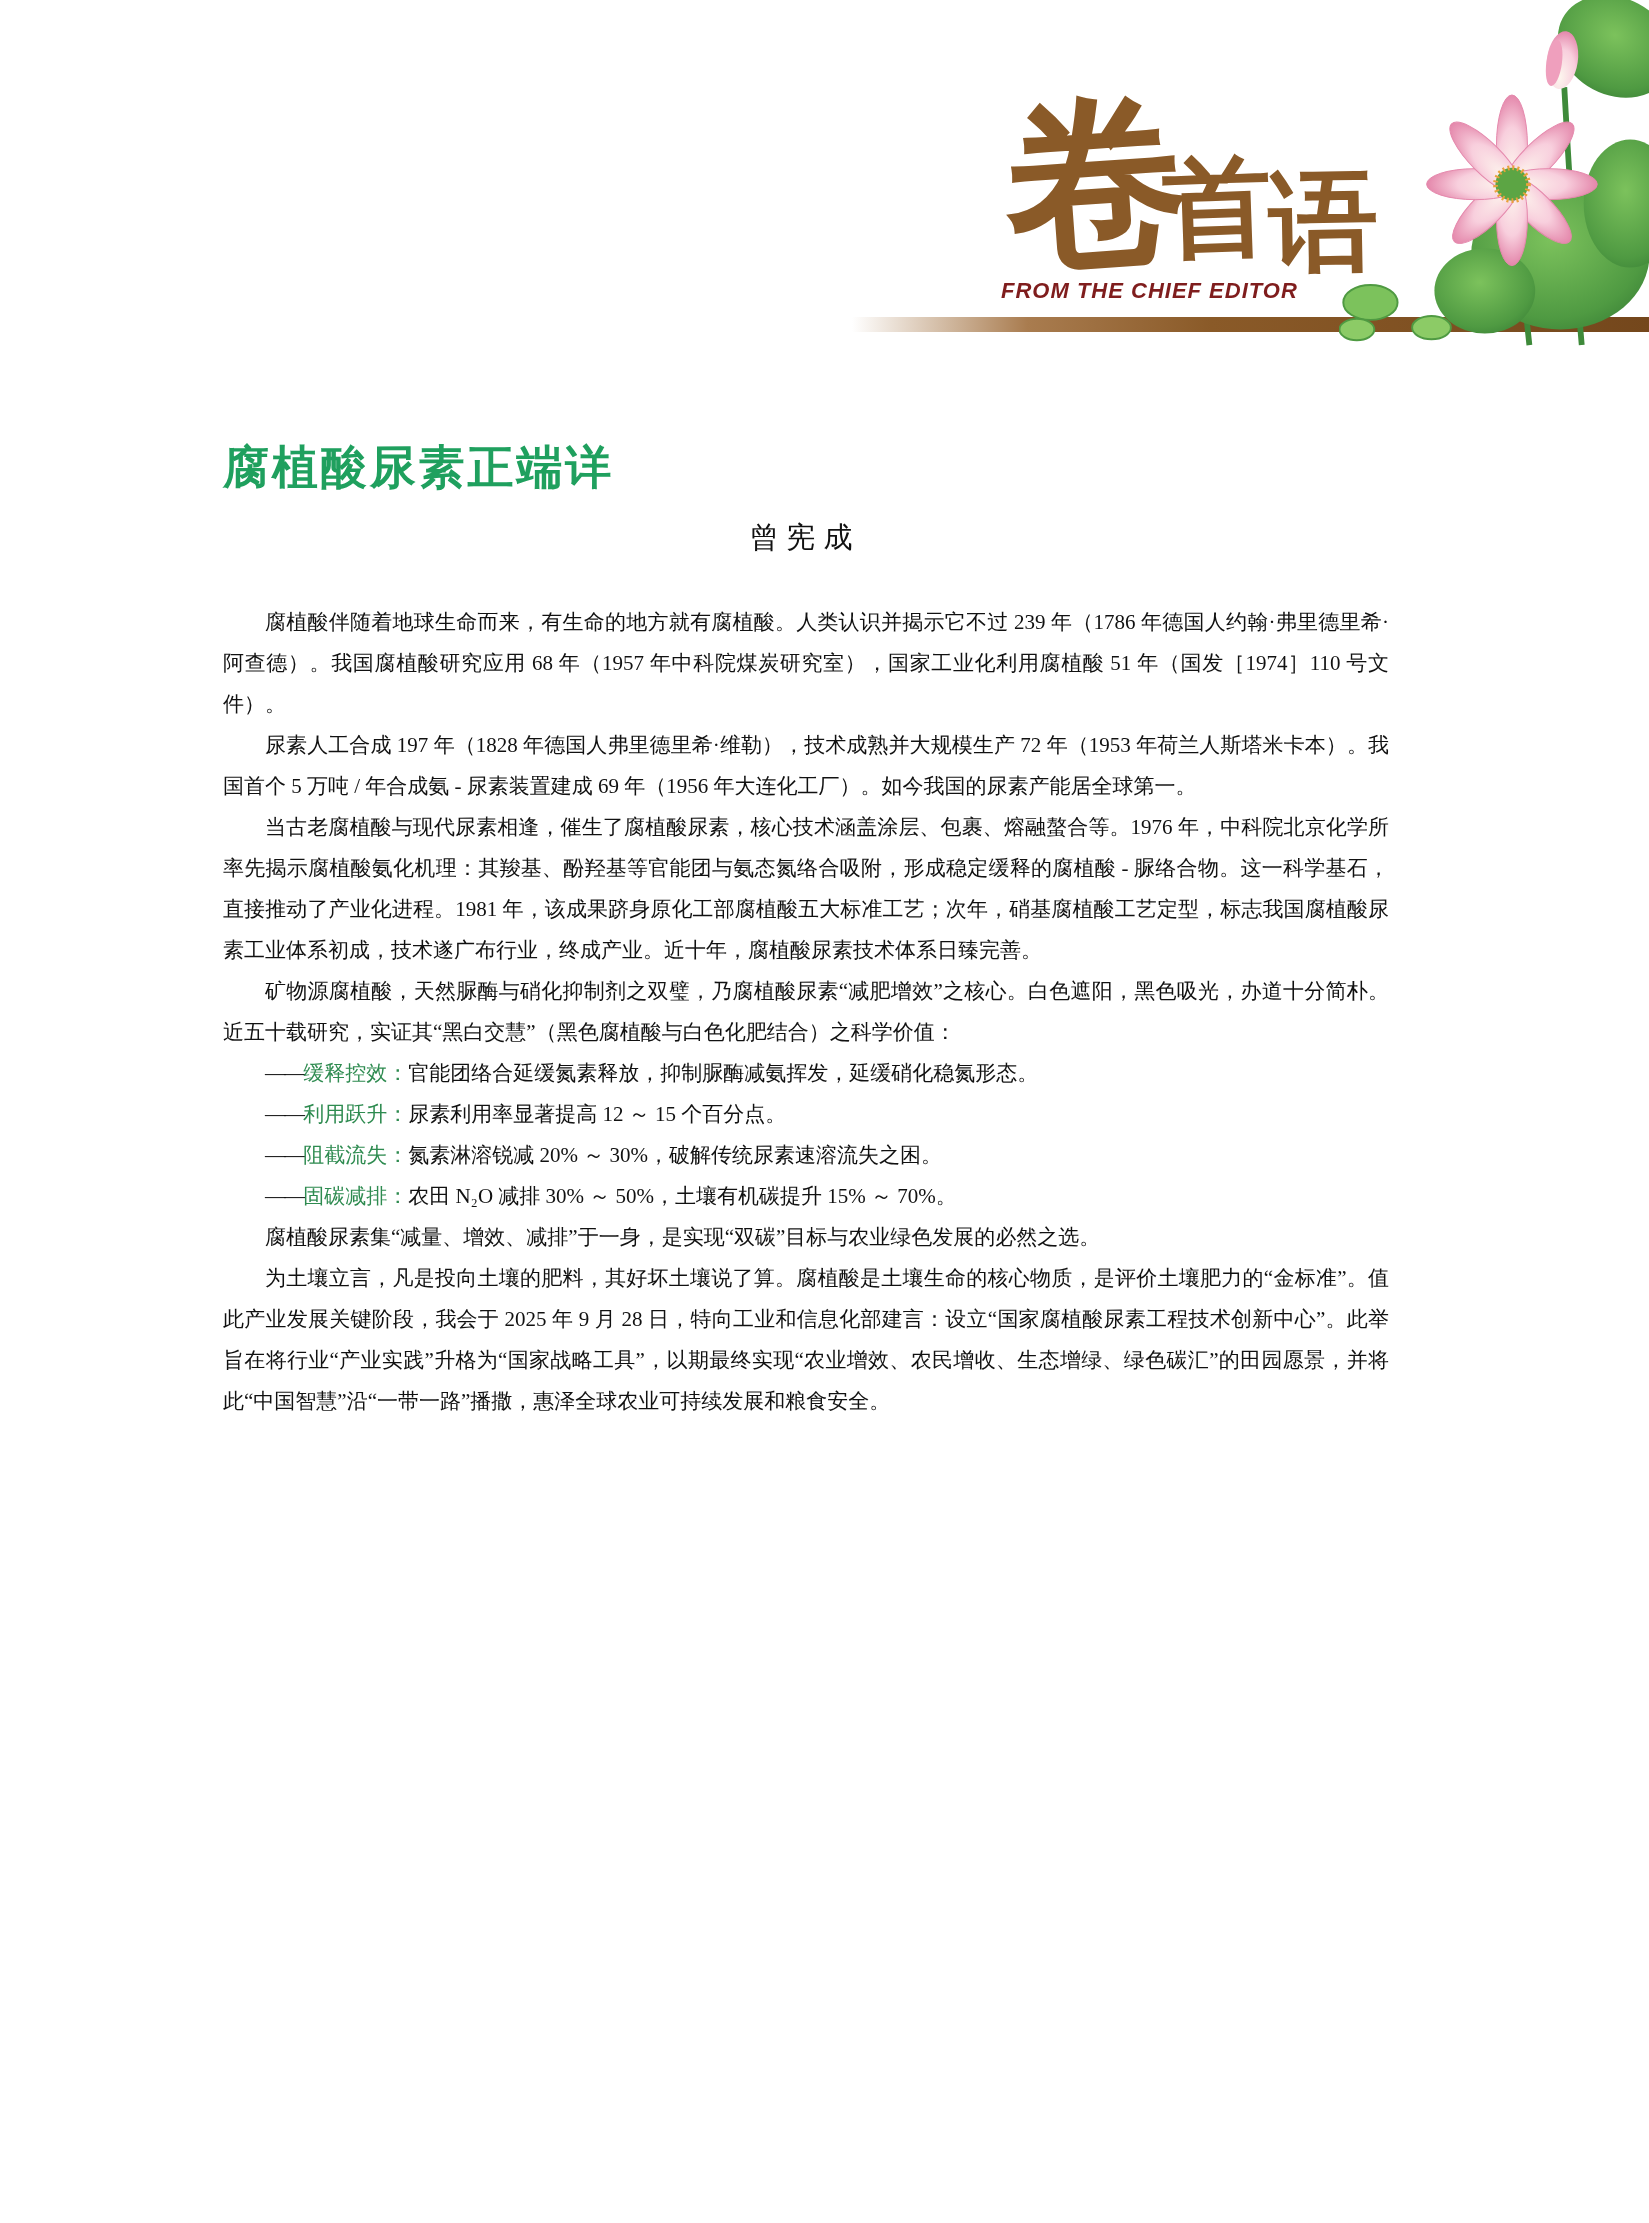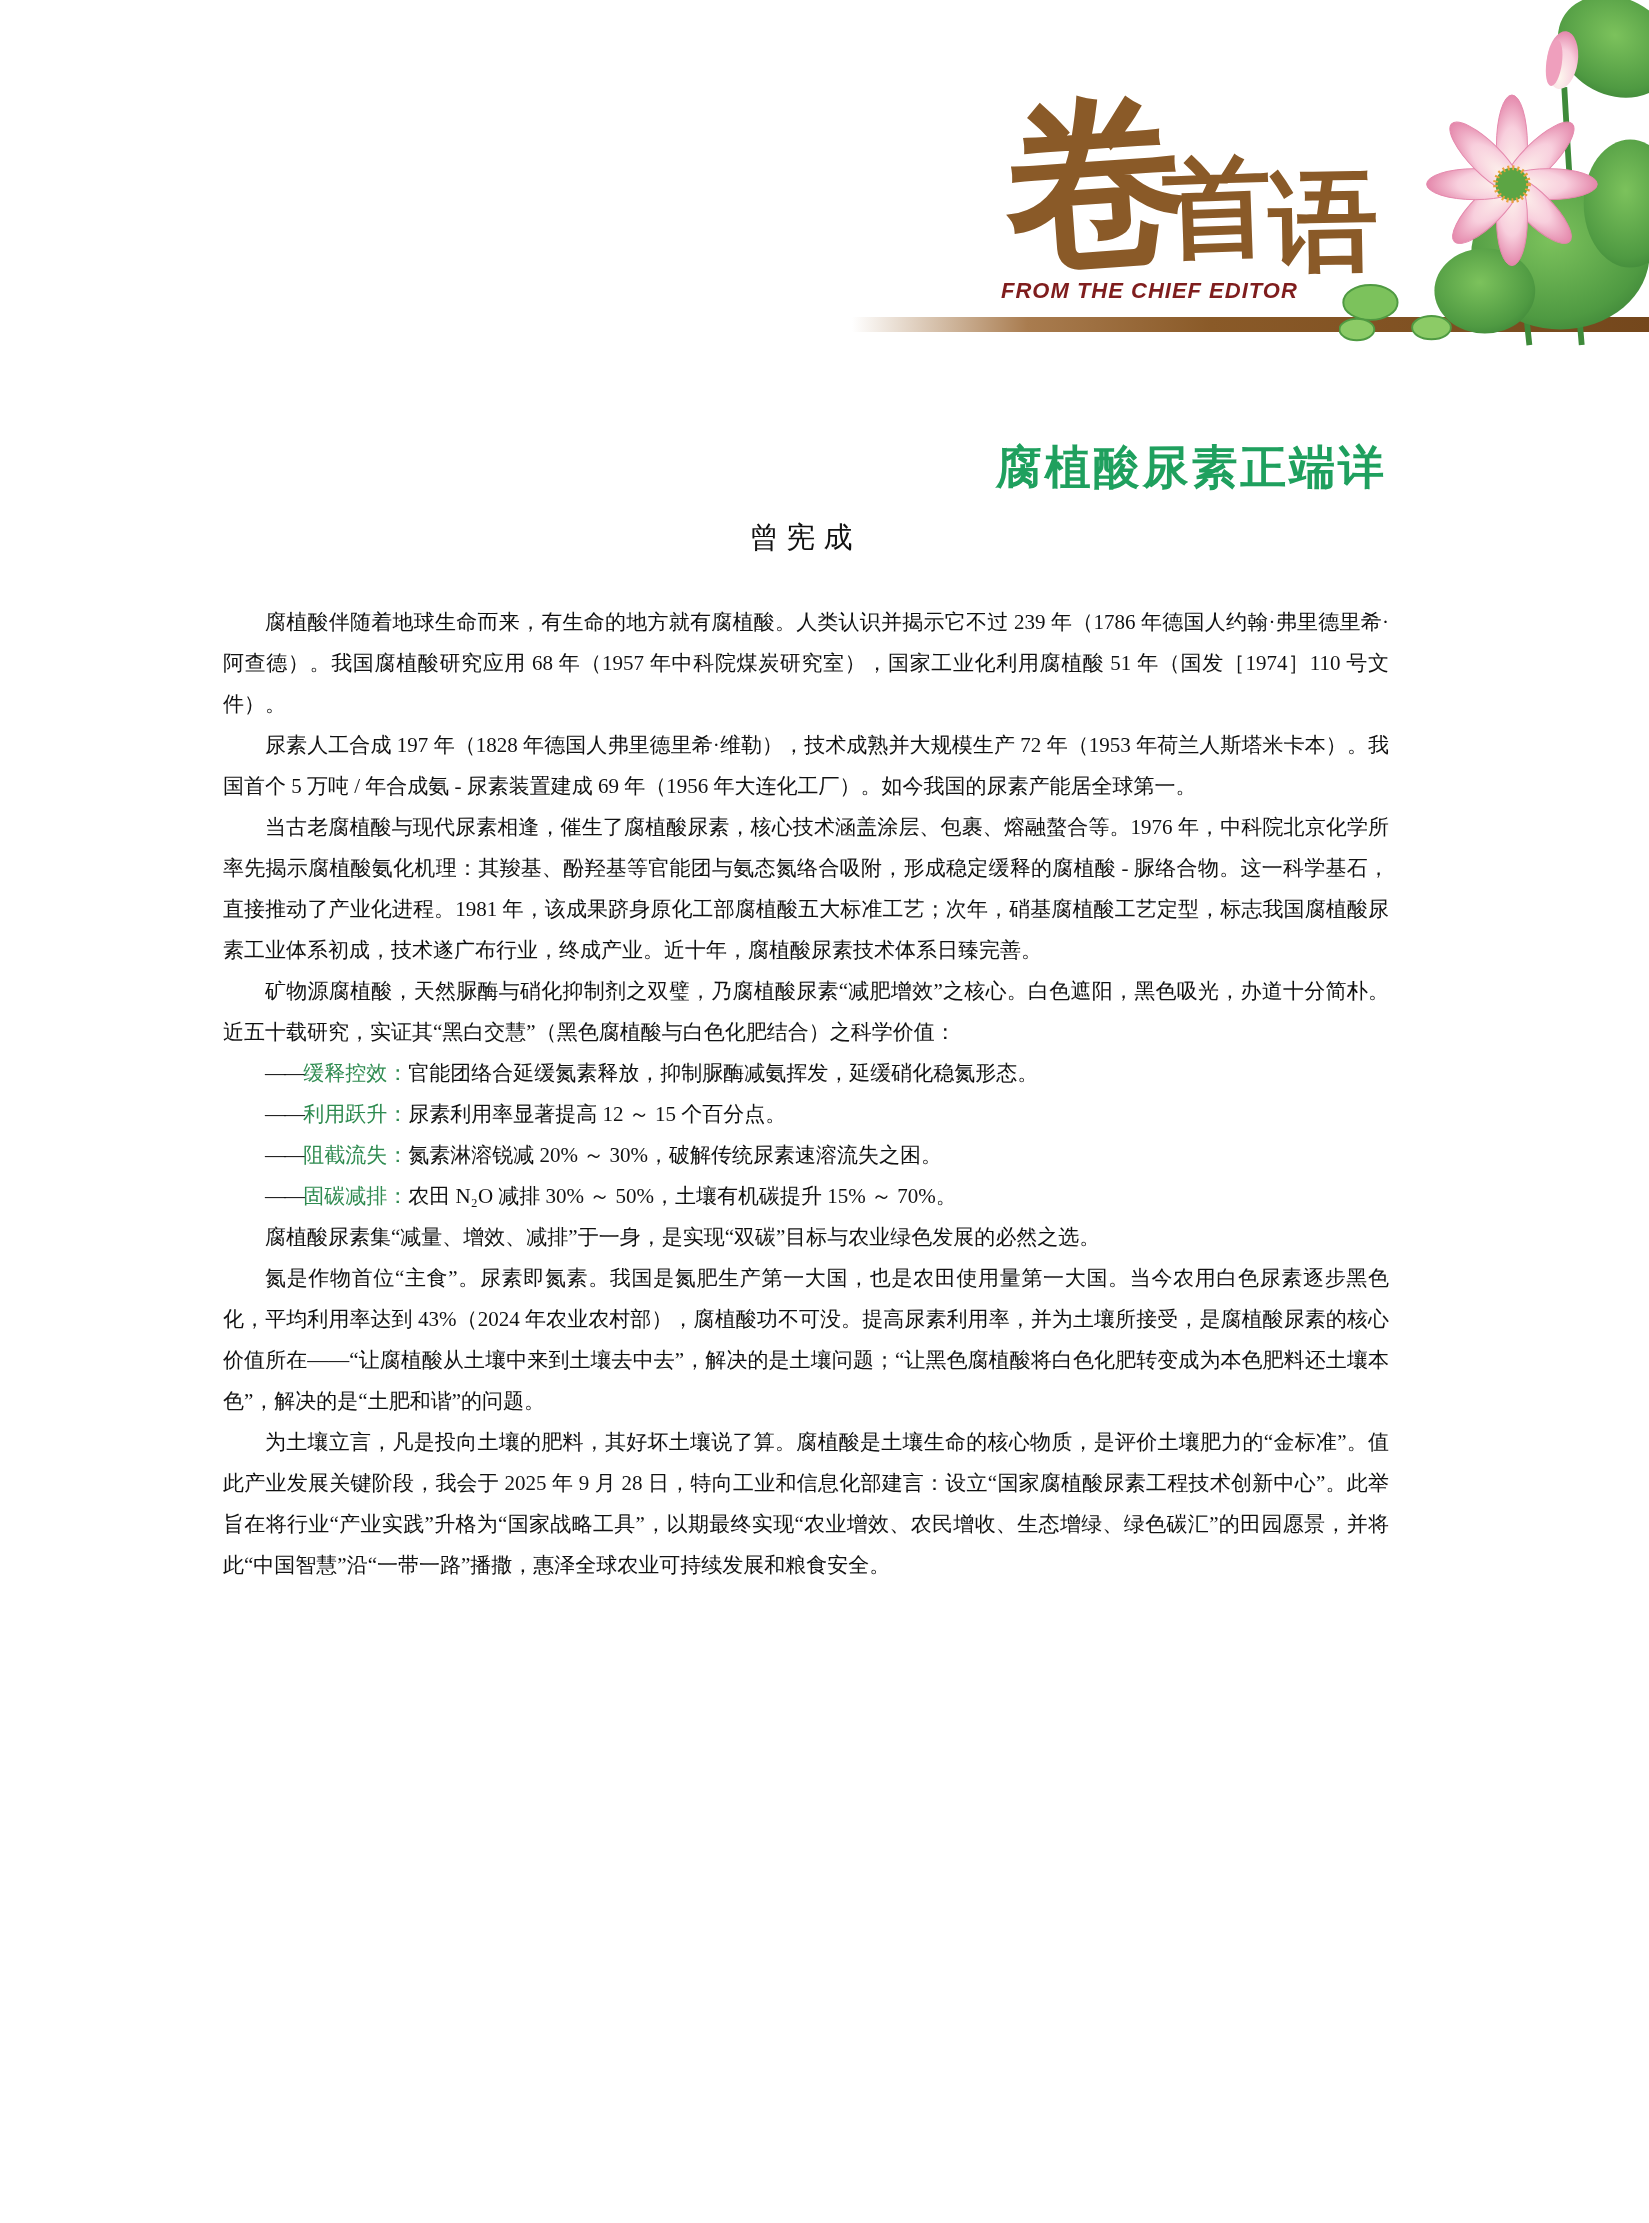--- a/index.html
+++ b/index.html
@@ -35,21 +35,21 @@
   .head-bar{
     position:absolute;left:852px;top:317px;
     width:798px;height:14.6px;
     background:linear-gradient(to right, rgba(170,125,80,0) 0%, #a97c4f 22%, #8a5a28 45%, #74471c 100%);
   }
   .lotus{position:absolute;top:0;right:0;width:311px;height:347px;}
 
   
   .title{
     position:absolute;left:223px;top:437px;width:1164px;
-    margin:0;text-align:right;
+    margin:0;text-align:left;
     color:#1fa05e;
     font-family:"Liberation Sans","DejaVu Sans",sans-serif;
     font-weight:bold;font-size:46px;letter-spacing:2.9px;
   }
   .author{
     position:absolute;left:223px;top:518px;width:1164px;
     text-align:center;
     font-size:29px;letter-spacing:7.8px;
     font-family:"DejaVu Serif","Liberation Serif",serif;
   }
@@ -133,18 +133,17 @@
     <p>尿素人工合成 197 年（1828 年德国人弗里德里希·维勒），技术成熟并大规模生产 72 年（1953 年荷兰人斯塔米卡本）。我国首个 5 万吨 / 年合成氨 - 尿素装置建成 69 年（1956 年大连化工厂）。如今我国的尿素产能居全球第一。</p>
     <p>当古老腐植酸与现代尿素相逢，催生了腐植酸尿素，核心技术涵盖涂层、包裹、熔融螯合等。1976 年，中科院北京化学所率先揭示腐植酸氨化机理：其羧基、酚羟基等官能团与氨态氮络合吸附，形成稳定缓释的腐植酸 - 脲络合物。这一科学基石，直接推动了产业化进程。1981 年，该成果跻身原化工部腐植酸五大标准工艺；次年，硝基腐植酸工艺定型，标志我国腐植酸尿素工业体系初成，技术遂广布行业，终成产业。近十年，腐植酸尿素技术体系日臻完善。</p>
     <p>矿物源腐植酸，天然脲酶与硝化抑制剂之双璧，乃腐植酸尿素“减肥增效”之核心。白色遮阳，黑色吸光，办道十分简朴。近五十载研究，实证其“黑白交慧”（黑色腐植酸与白色化肥结合）之科学价值：</p>
 
     <p class="bullet"><span class="dash">——</span><span class="term">缓释控效：</span><span>官能团络合延缓氮素释放，抑制脲酶减氨挥发，延缓硝化稳氮形态。</span></p>
     <p class="bullet"><span class="dash">——</span><span class="term">利用跃升：</span><span>尿素利用率显著提高 12 ～ 15 个百分点。</span></p>
     <p class="bullet"><span class="dash">——</span><span class="term">阻截流失：</span><span>氮素淋溶锐减 20% ～ 30%，破解传统尿素速溶流失之困。</span></p>
     <p class="bullet"><span class="dash">——</span><span class="term">固碳减排：</span><span>农田 N₂O 减排 30% ～ 50%，土壤有机碳提升 15% ～ 70%。</span></p>
 
     <p>腐植酸尿素集“减量、增效、减排”于一身，是实现“双碳”目标与农业绿色发展的必然之选。</p>
-    <p>氮是作物首位“主食”。尿素即氮素。我国是氮肥生产第一大国，也是农田使用量第一大国。当今农用白色尿素逐步黑色化，平均利用率达到 43%（2024 年农业农村部），腐植酸功不可没。提高尿素利用率，并为土壤所接受，是腐植酸尿素的核心价值所在——“让腐植酸从土壤中来到土壤去中去”，解决的是土壤问题；“让黑色腐植酸将白色化肥转变成为本色肥料还土壤本色”，解决的是“土肥和谐”的问题。</p>
     <p>为土壤立言，凡是投向土壤的肥料，其好坏土壤说了算。腐植酸是土壤生命的核心物质，是评价土壤肥力的“金标准”。值此产业发展关键阶段，我会于 2025 年 9 月 28 日，特向工业和信息化部建言：设立“国家腐植酸尿素工程技术创新中心”。此举旨在将行业“产业实践”升格为“国家战略工具”，以期最终实现“农业增效、农民增收、生态增绿、绿色碳汇”的田园愿景，并将此“中国智慧”沿“一带一路”播撒，惠泽全球农业可持续发展和粮食安全。</p>
   </div>
 
 </div>
 
 
 </body></html>

